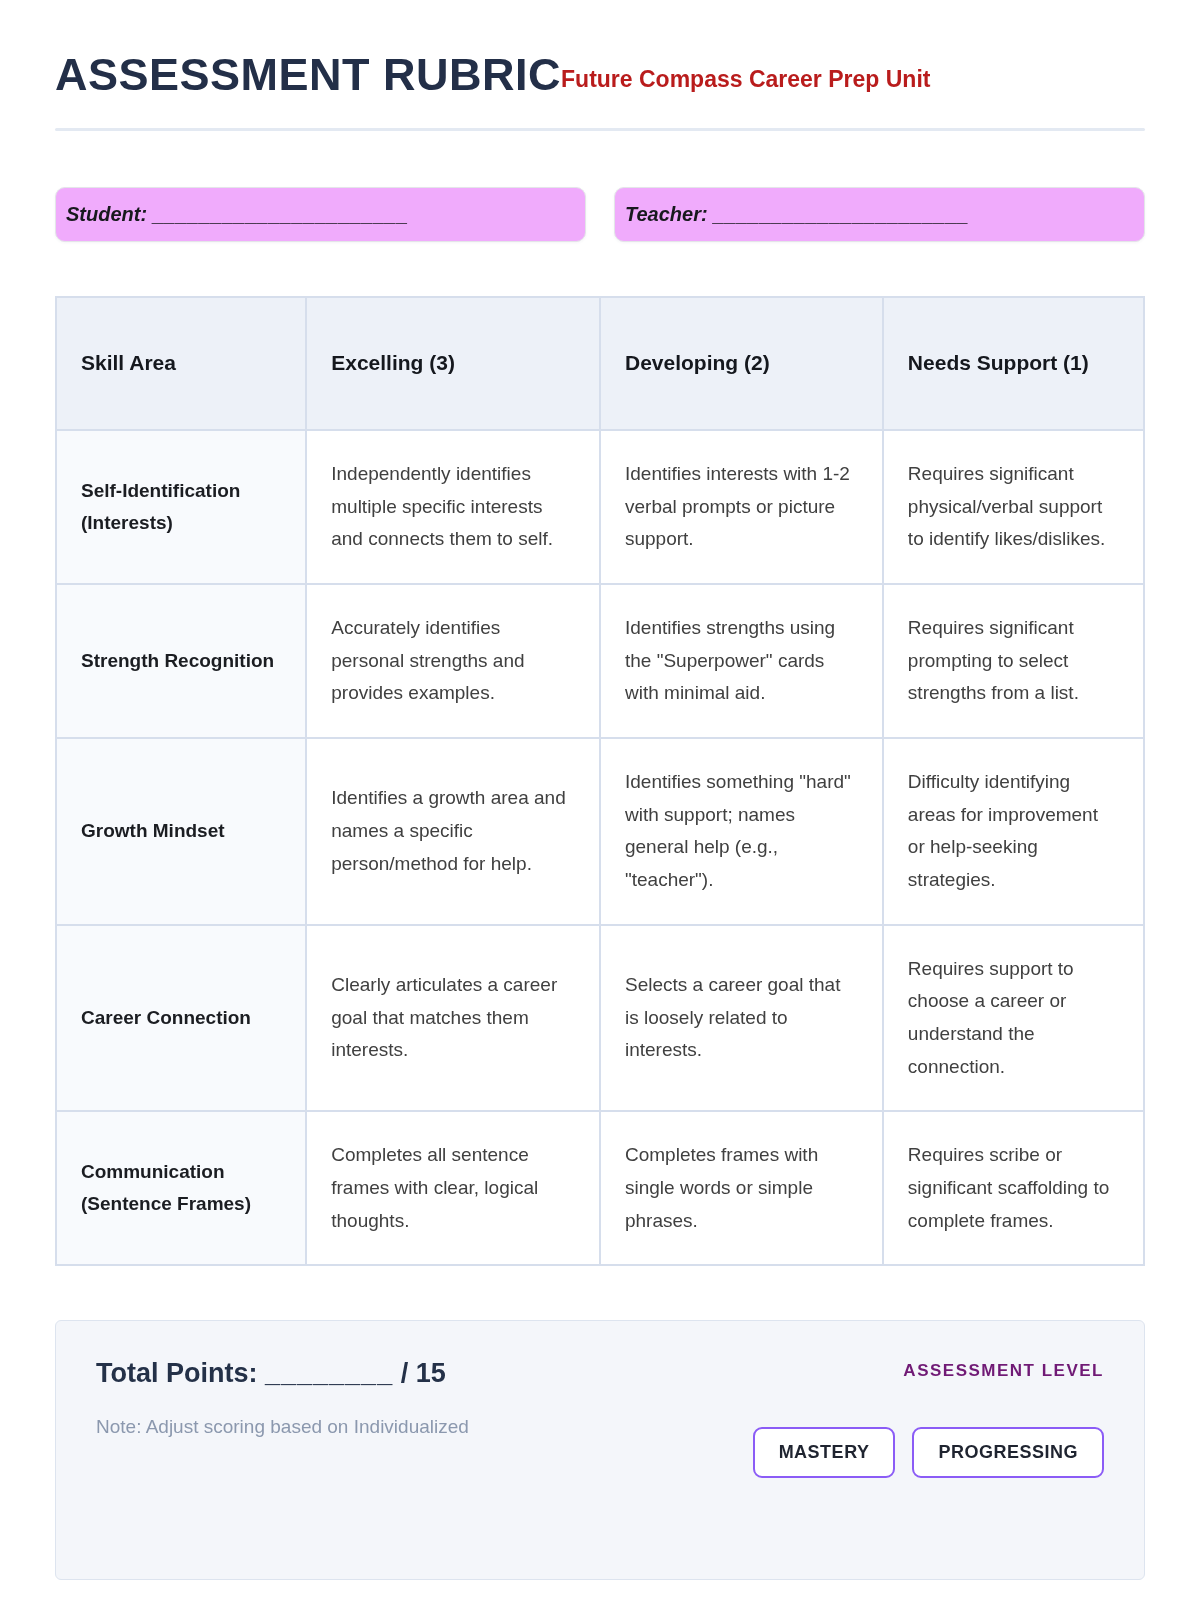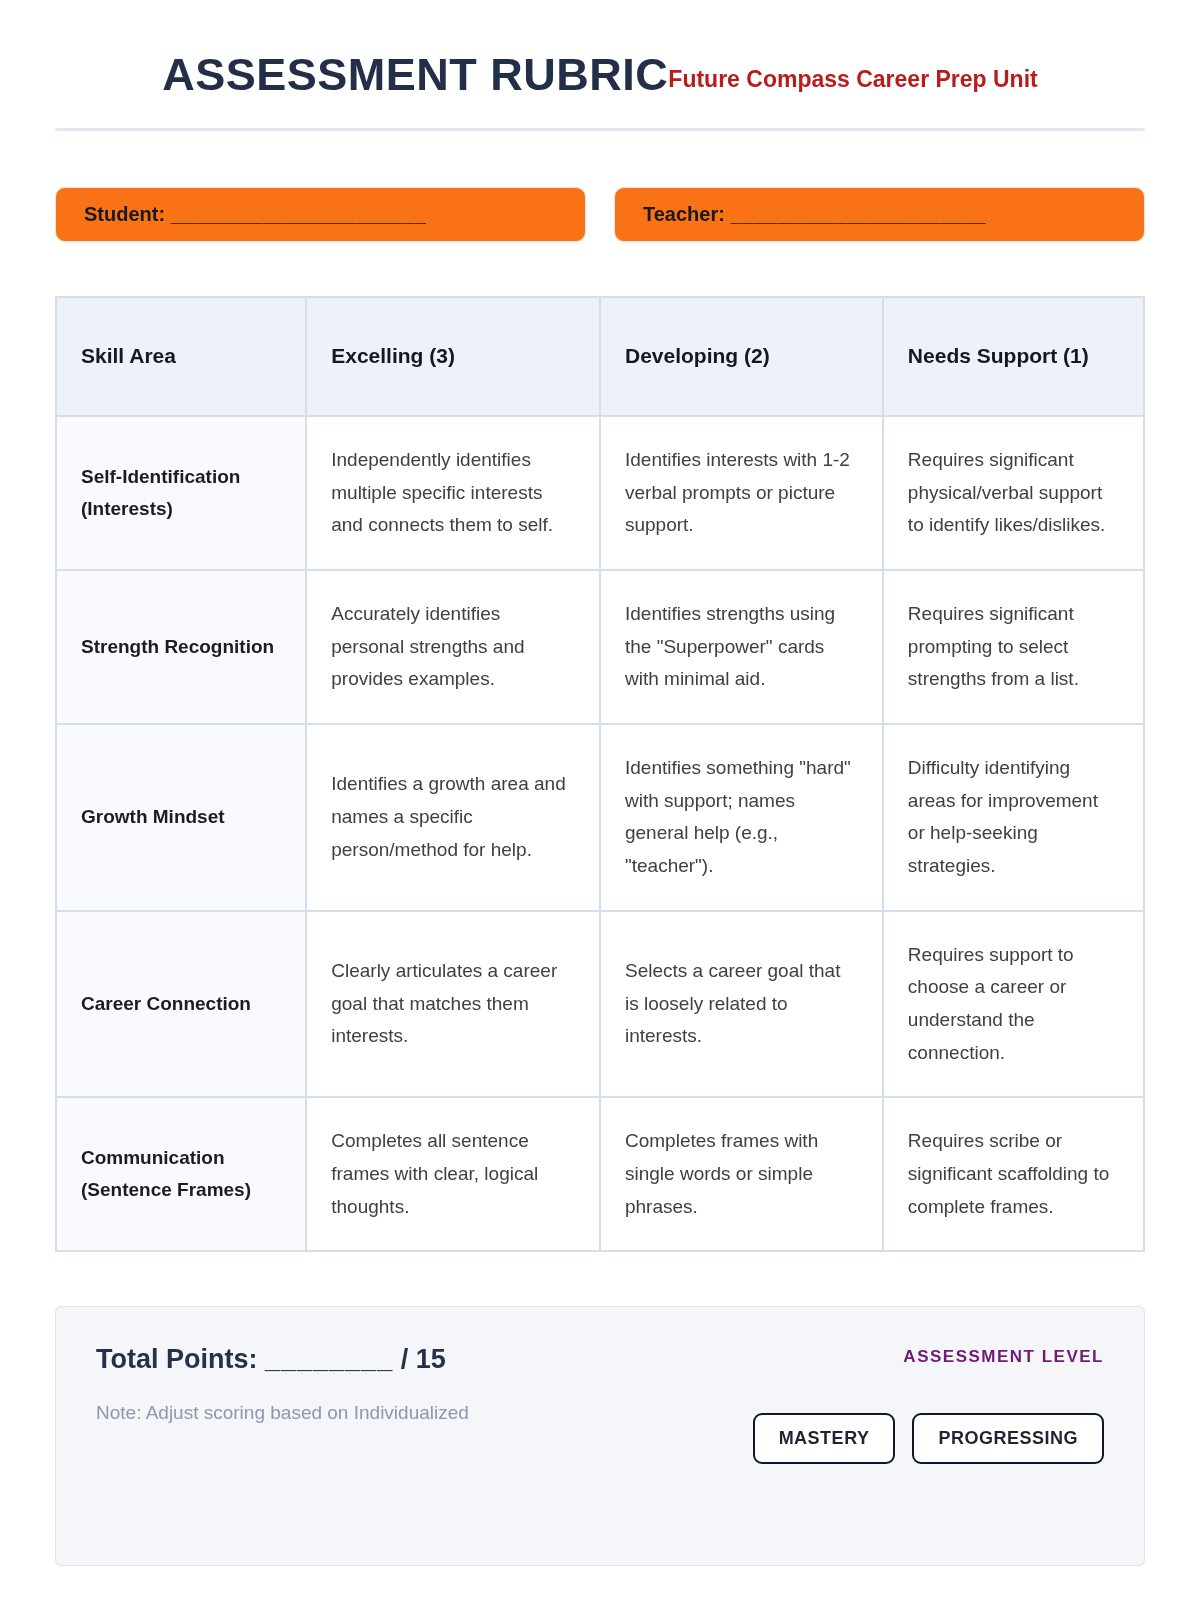--- a/index.html
+++ b/index.html
@@ -7,68 +7,69 @@
     width: 1200px; height: 1600px;
     overflow: hidden;
     background: #ffffff;
     font-family: "Liberation Sans", sans-serif;
     color: #1c1f26;
   }
   .page { padding: 52px 55px 0 55px; }
 
   
   .header-row {
-    display: flex; justify-content: center; align-items: flex-end;
+    display: flex; justify-content: flex-start; align-items: flex-end;
   }
   .page-title {
     font-size: 45px; font-weight: 900; letter-spacing: 0.5px;
     color: #232f48; line-height: 1;
   }
   .page-subtitle {
     font-size: 23px; font-weight: 700; color: #b91c1c;
     padding-bottom: 4px;
   }
   .divider {
     margin-top: 31px; height: 3px; background: #e3e9f2; border-radius: 2px;
   }
 
   
   .fields {
     display: flex; gap: 28px; margin-top: 56px;
   }
   .field-box {
     flex: 1;
-    background: #f97316;
+    background: #f0abfc;
     border: 1.5px solid #e4e5e9;
     border-radius: 10px;
-    padding: 15px 28px;
+    padding: 15px 10px;
     box-shadow: 0 1px 3px rgba(40,50,70,0.05);
     font-size: 20px;
     white-space: nowrap;
     overflow: hidden;
+    font-style: italic;
   }
   .field-label { font-weight: 700; color: #17191d; }
   .field-blank { font-weight: 700; color: #17191d; letter-spacing: 0.5px; }
 
   
   table.rubric {
     width: 100%;
     border-collapse: collapse;
     margin-top: 54px;
   }
   table.rubric th, table.rubric td {
     border: 2px solid #d6deec;
     vertical-align: middle;
     text-align: left;
   }
   table.rubric th {
     background: #edf1f8;
     font-size: 21px; font-weight: 800; color: #15181e;
     padding: 24px;
-    height: 119px;
+    height: 133px;
     line-height: 1.55;
   }
   table.rubric td {
     font-size: 19px; line-height: 1.72; color: #404040;
     padding: 27px 24px;
     background: #ffffff;
   }
   table.rubric td.skill-cell {
     background: #f8fafd;
     font-weight: 700; color: #1b1d22;
@@ -100,21 +101,21 @@
   .level-label {
     font-size: 17px; font-weight: 800; letter-spacing: 1.5px;
     color: #701a75; line-height: 20px;
   }
   .level-buttons {
     margin-top: 46px;
     display: flex; gap: 17px; justify-content: flex-end;
   }
   .level-btn {
     background: #ffffff;
-    border: 2px solid #0f172a;
+    border: 2px solid #8b5cf6;
     border-radius: 9px;
     padding: 13px 24px;
     font-family: "Liberation Sans", sans-serif;
     font-size: 18px; font-weight: 800; color: #1f2430;
     letter-spacing: 0.5px;
     cursor: pointer;
   }
 </style>
 </head>
 <body>

